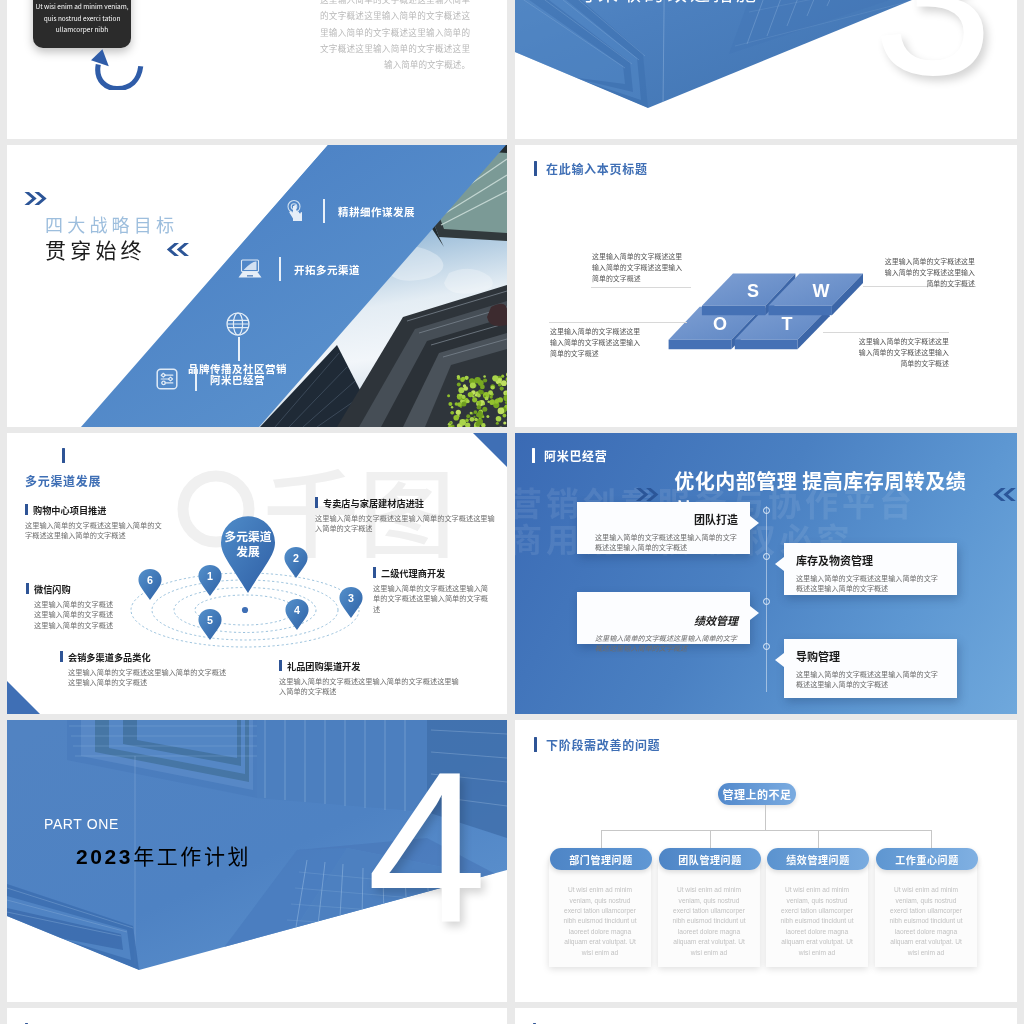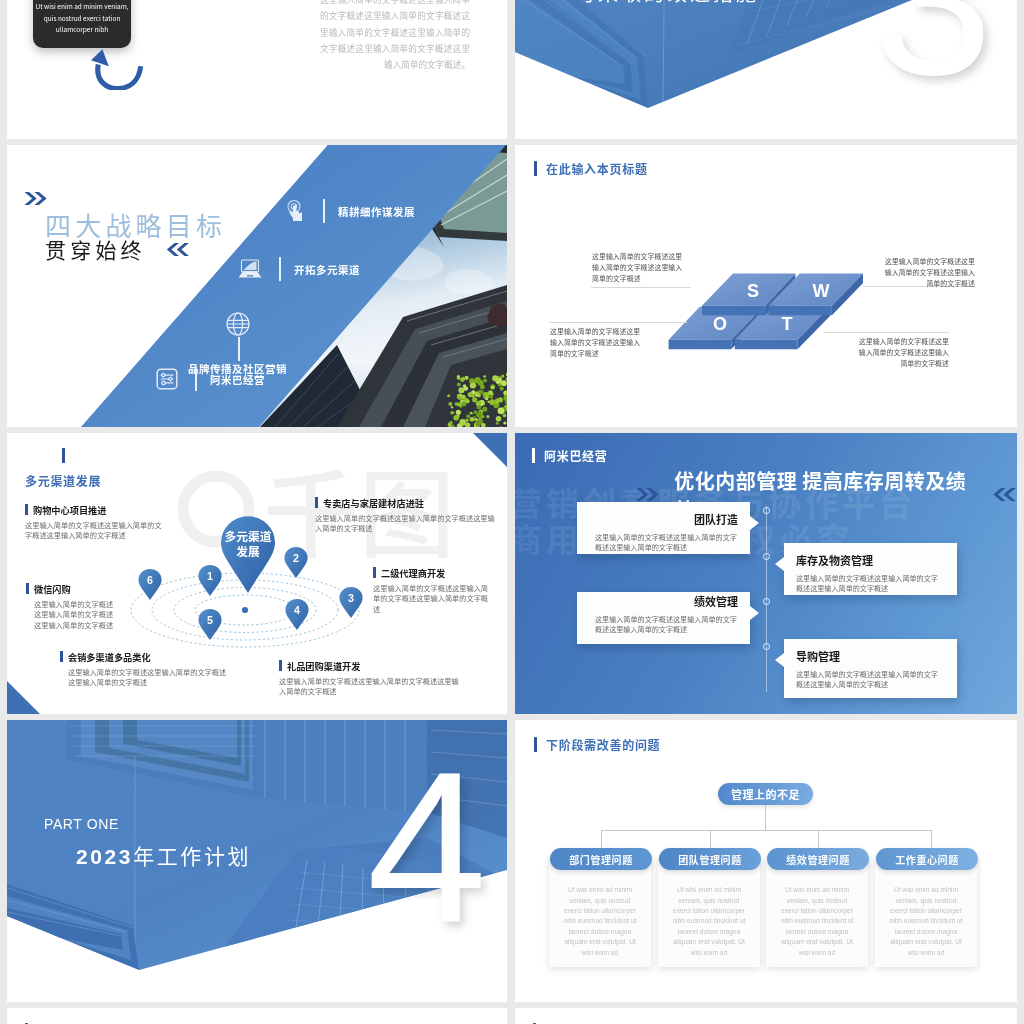--- a/index.html
+++ b/index.html
@@ -40,21 +40,21 @@
 .s2 .bigno{position:absolute;right:24px;top:33px;font-size:216px;line-height:1;color:#fff;
   font-weight:400;font-family:"Liberation Sans",sans-serif;
   text-shadow:4px 5px 9px rgba(0,0,0,.17);}
 .s2 .t{position:absolute;left:60px;top:120px;color:#fff;font-size:20px;letter-spacing:3px;}
 
 
 .s3 .diag{position:absolute;inset:0;}
 .s3 .lt{position:absolute;left:17px;top:46px;}
 .s3 .chev{width:24px;height:15px;display:block;margin-bottom:6px;}
 
-.s3 h2{margin:0 0 0 21px;font-size:26px;font-weight:400;color:#9dbedd;letter-spacing:4.2px;line-height:25px;}
+.s3 h2{margin:0 0 0 21px;font-size:18px;font-weight:400;color:#9dbedd;letter-spacing:4.2px;line-height:25px;}
 
 .s3 h3{margin:0 0 0 21px;font-size:21px;font-weight:400;color:#1c1c1c;letter-spacing:4.2px;line-height:25px;}
 .s3 .item{position:absolute;display:flex;align-items:center;}
 .s3 .item .vb{width:2px;height:24px;background:#e8f0f9;margin:0 13px 0 16px;}
 .s3 .item .lb{color:#fff;font-size:10.5px;font-weight:700;letter-spacing:.5px;white-space:nowrap;}
 
 
 
 .s4 .sub{position:absolute;left:74px;top:52px;width:330px;text-align:center;color:#9b9b9b;
   font-size:8.3px;line-height:15px;}
@@ -77,21 +77,21 @@
 .s6 .card p{margin:5px 0 0 0;font-size:7.1px;line-height:10.6px;color:#6d6d6d;}
 .s6 .dot{position:absolute;width:5px;height:5px;border:1.2px solid #e3eefa;border-radius:50%;background:transparent;}
 .s6 .spine{position:absolute;width:1px;background:rgba(255,255,255,.45);}
 .s6 .wm{position:absolute;color:rgba(255,255,255,.085);font-weight:700;letter-spacing:4px;white-space:nowrap;}
 
 
 .s7{background:#4a7cc0;}
 .s7 .bigno{position:absolute;font-size:216px;line-height:1;color:#fff;font-weight:400;
   text-shadow:4px 5px 9px rgba(0,0,0,.17);}
 .s7 .eyebrow{position:absolute;color:#fff;font-size:14px;letter-spacing:.6px;}
-.s7 .t2{position:absolute;color:#ffffff;font-size:21px;font-weight:700;letter-spacing:2.6px;}
+.s7 .t2{position:absolute;color:#000000;font-size:21px;font-weight:700;letter-spacing:2.6px;}
 
 
 .s8 .root{position:absolute;background:linear-gradient(90deg,#5289cc,#7aabe0);color:#fff;
   border-radius:12px;display:flex;align-items:center;justify-content:center;
   font-size:11px;font-weight:700;letter-spacing:.5px;box-shadow:0 2px 5px rgba(0,0,0,.12);}
 .s8 .hline{position:absolute;background:#c7c7c7;}
 .s8 .box{position:absolute;background:#fcfcfc;box-shadow:0 2px 7px rgba(0,0,0,.13);}
 .s8 .cap{position:absolute;border-radius:12px;color:#fff;display:flex;align-items:center;
   justify-content:center;font-size:10px;font-weight:700;letter-spacing:.6px;box-shadow:0 2px 5px rgba(0,0,0,.14);}
 .s8 .box p{margin:0;padding:0 11px;text-align:center;color:#c2c2c2;font-size:6.6px;line-height:10.4px;
@@ -658,21 +658,21 @@
     <div class="card lft" style="left:62px;top:69px;width:173px;height:52px;padding:9px 12px 0 0;">
           <span class="tip"></span>
       <h5 class="cn" style="text-align:right;">团队打造</h5>
       <p class="cn" style="padding-left:18px;">这里输入简单的文字概述这里输入简单的文字概述这里输入简单的文字概述</p>
     </div>
     <div class="card rgt" style="left:269px;top:110px;width:173px;height:52px;padding:9px 0 0 12px;">
           <span class="tip"></span>
       <h5 class="cn">库存及物资管理</h5>
       <p class="cn" style="padding-right:18px;">这里输入简单的文字概述这里输入简单的文字概述这里输入简单的文字概述</p>
     </div>
-    <div class="card lft" style="left:62px;top:159px;width:173px;height:52px;padding:1px 12px 0 0;">
+    <div class="card lft" style="left:62px;top:159px;width:173px;height:52px;padding:20px 12px 0 0;font-style:italic;">
           <span class="tip"></span>
       <h5 class="cn" style="text-align:right;">绩效管理</h5>
       <p class="cn" style="padding-left:18px;">这里输入简单的文字概述这里输入简单的文字概述这里输入简单的文字概述</p>
     </div>
     <div class="card rgt" style="left:269px;top:206px;width:173px;height:59px;padding:9px 0 0 12px;">
           <span class="tip"></span>
       <h5 class="cn">导购管理</h5>
       <p class="cn" style="padding-right:18px;">这里输入简单的文字概述这里输入简单的文字概述这里输入简单的文字概述</p>
     </div>
     <div class="dot" style="left:248px;top:74px;"></div>
@@ -777,21 +777,21 @@
     <div class="t2 abs" style="left:69px;top:120px;">
       <span>2023</span><span class="cn" style="font-weight:400;">年工作计划</span>
     </div>
   </div>
 
   <div class="slide R s8">
     <div class="hdr" style="left:19px;top:16px;">
       <span class="bar"></span>
       <span class="txt cn">下阶段需改善的问题</span>
     </div>
-    <div class="root cn" style="left:203px;top:63px;width:95px;height:22px;">管理上的不足</div>
+    <div class="root cn" style="left:203px;top:63px;width:78px;height:22px;">管理上的不足</div>
     <div class="hline" style="left:250px;top:85px;width:1px;height:25px;"></div>
     <div class="hline" style="left:86px;top:110px;width:331px;height:1px;"></div>
     <div class="hline" style="left:86px;top:110px;width:1px;height:20px;"></div>
     <div class="hline" style="left:195px;top:110px;width:1px;height:20px;"></div>
     <div class="hline" style="left:303px;top:110px;width:1px;height:20px;"></div>
     <div class="hline" style="left:416px;top:110px;width:1px;height:20px;"></div>
     <div>
           <div>
             <div class="box" style="left:34px;top:139px;width:102px;height:108px;">
          <p style="padding-top:26px;">Ut wisi enim ad minim veniam, quis nostrud exerci tation ullamcorper nibh euismod tincidunt ut laoreet dolore magna aliquam erat volutpat. Ut wisi enim ad</p>

